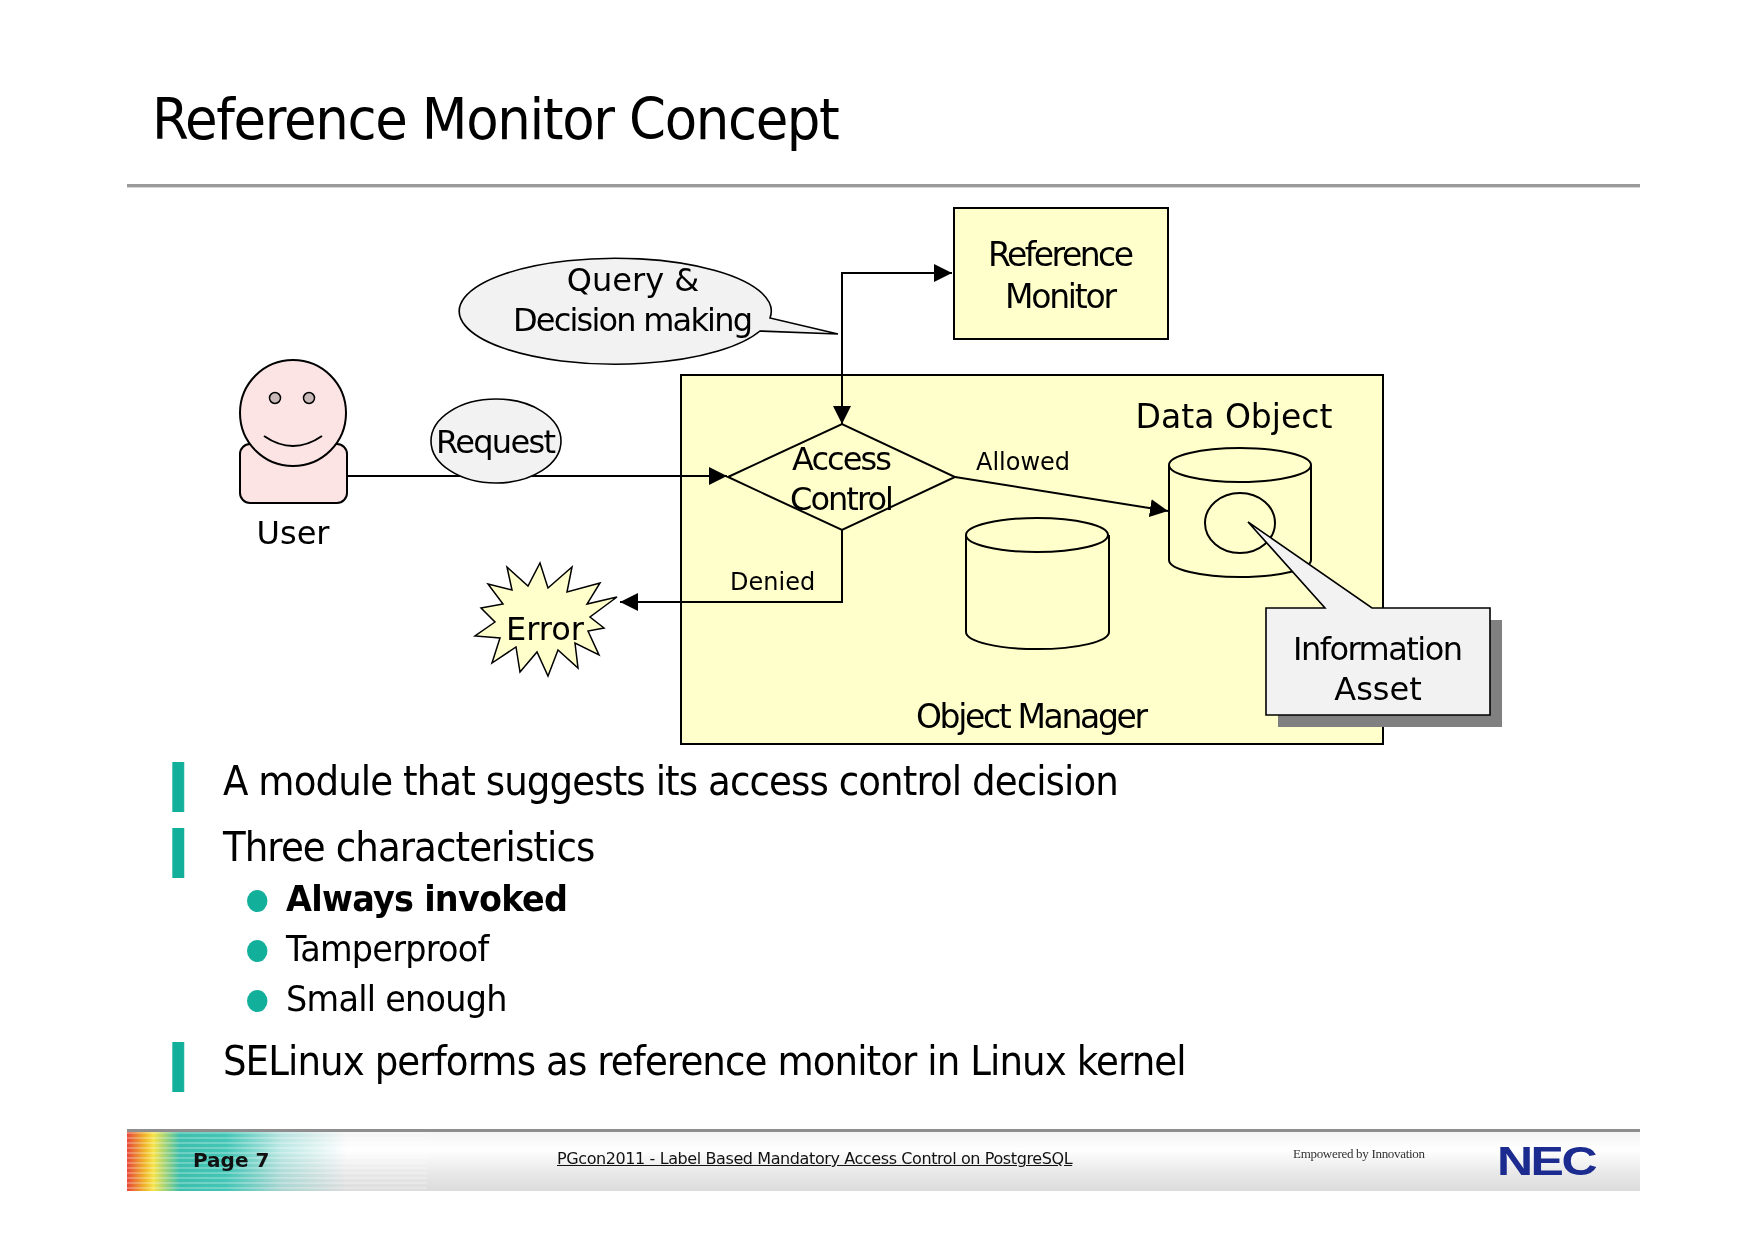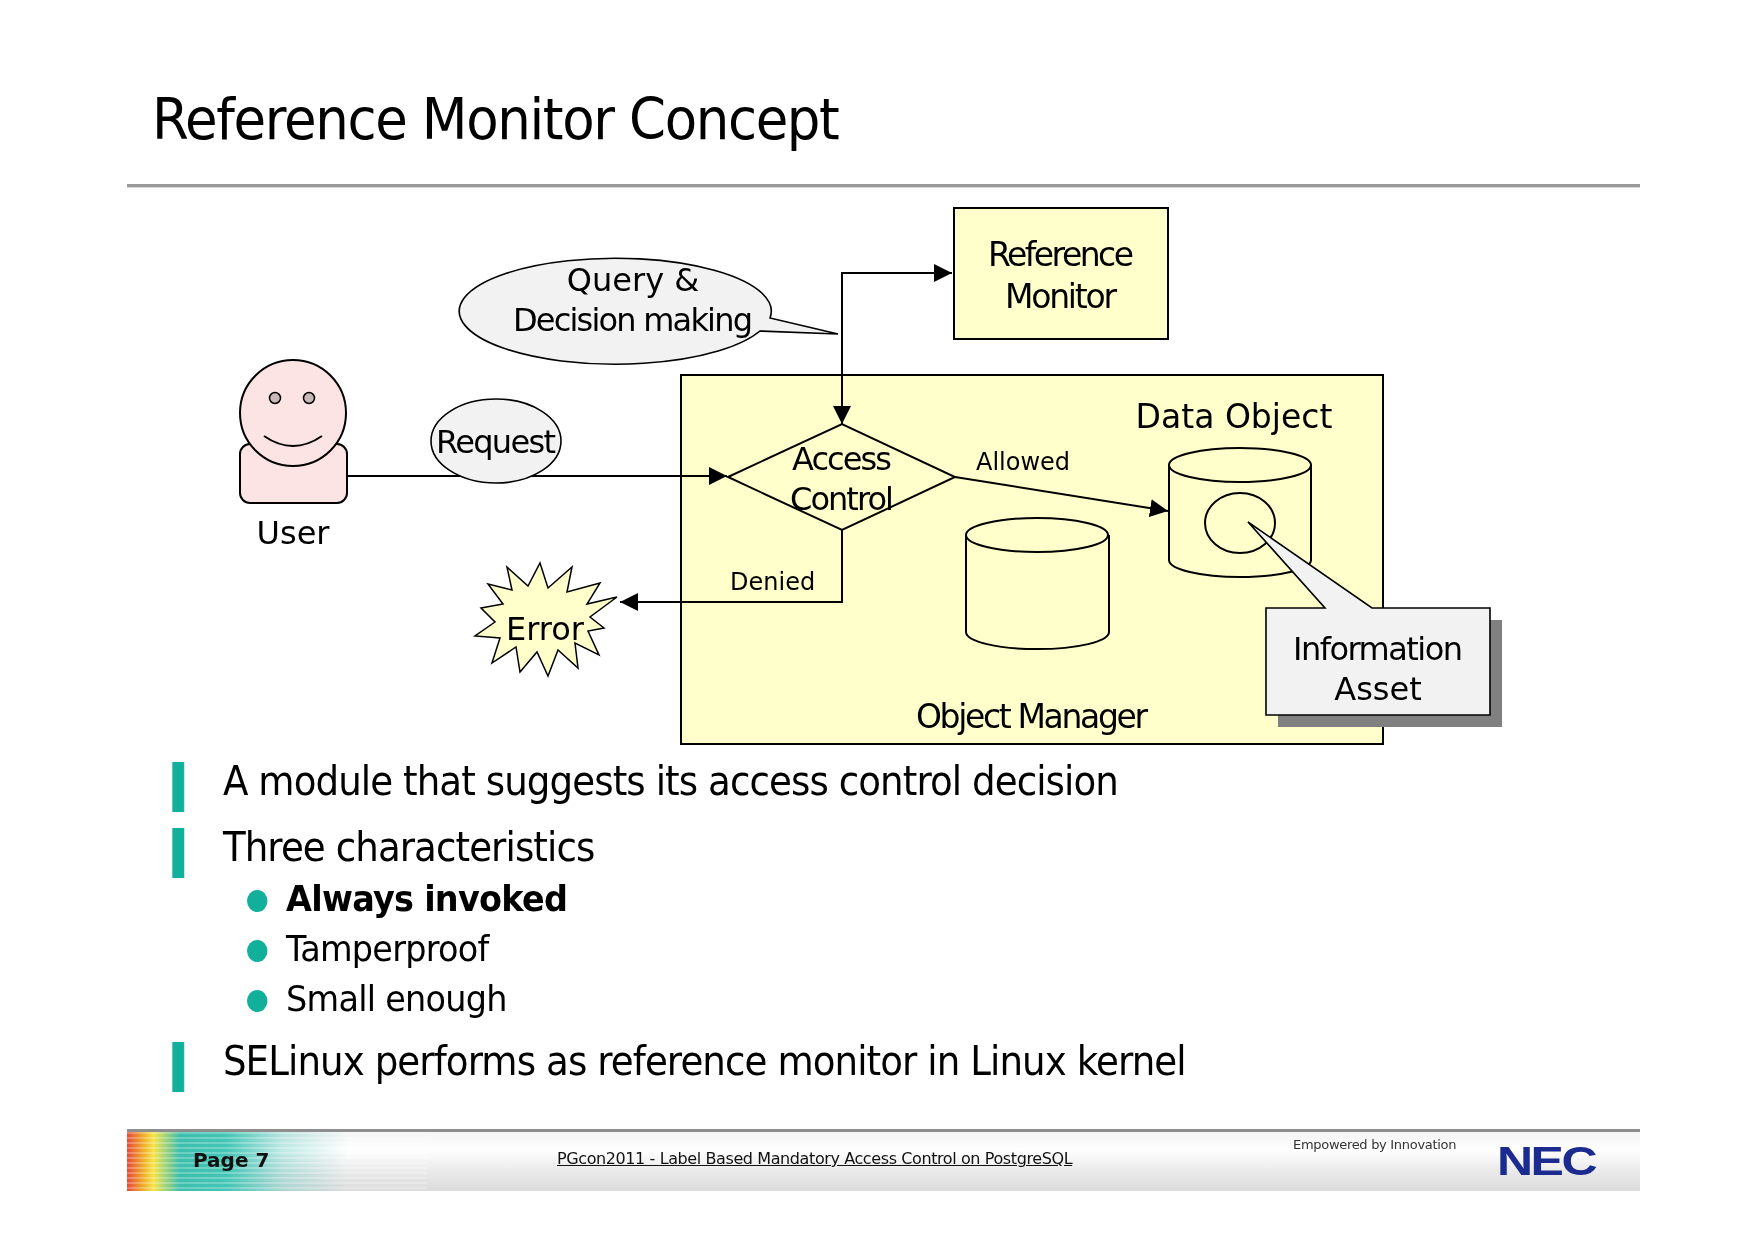--- a/index.html
+++ b/index.html
@@ -14,21 +14,21 @@
   .l1 .txt { position:absolute; left:44px; top:0; }
   .l2 { position:absolute; white-space:nowrap; font-size:36px; letter-spacing:-0.8px; transform:scaleX(0.93); transform-origin:left top; }
   .l2 .dot { position:absolute; left:0; top:12px; width:22px; height:22px; border-radius:50%; background:#12b09a; }
   .l2 .txt { position:absolute; left:42px; top:0; }
   .bold { font-weight:bold; }
   .footer { position:absolute; left:127px; top:1129px; width:1513px; height:62px; background:linear-gradient(180deg,#f4f4f4 0%,#ffffff 30%,#e8e8e8 70%,#dcdcdc 100%); border-top:3px solid #8e8e8e; box-sizing:border-box; }
   .footer .stripe { position:absolute; left:0; top:0; width:220px; height:59px; background:linear-gradient(90deg,#e8483a 0%,#f0b52a 8%,#f6e44a 12%,#3dbfae 24%,#44c6b6 45%,rgba(90,200,190,0.4) 70%,rgba(255,255,255,0) 100%); }
   .footer .stripe-lines { position:absolute; left:0; top:0; width:300px; height:59px; background:repeating-linear-gradient(180deg,rgba(255,255,255,0.25) 0 2px, rgba(255,255,255,0) 2px 5px); }
   .page-num { position:absolute; left:66px; top:16px; font-size:20px; font-weight:bold; color:#111; }
   .footer-title { position:absolute; left:430px; top:17px; font-size:16px; color:#111; white-space:nowrap; letter-spacing:-0.4px;text-decoration:underline; }
-  .tagline { position:absolute; left:1166px; top:5px; font-size:13px; color:#333; white-space:nowrap; letter-spacing:-0.3px; }
+  .tagline { position:absolute; left:1166px; top:14px; font-size:13px; color:#333; white-space:nowrap; letter-spacing:-0.3px;font-family:Liberation Serif, serif; }
   .nec { position:absolute; left:1370px; top:7px; font-size:40px; font-weight:bold; color:#1b2b8f; letter-spacing:-2px; font-family:"Liberation Sans", sans-serif; transform:scaleX(1.25); transform-origin:left top; }
 </style>
 </head>
 <body>
 
 <div class="title">Reference Monitor Concept</div>
 <div class="title-rule"></div>
 
 <svg class="diagram" viewBox="0 0 1754 1240">
   <defs>

